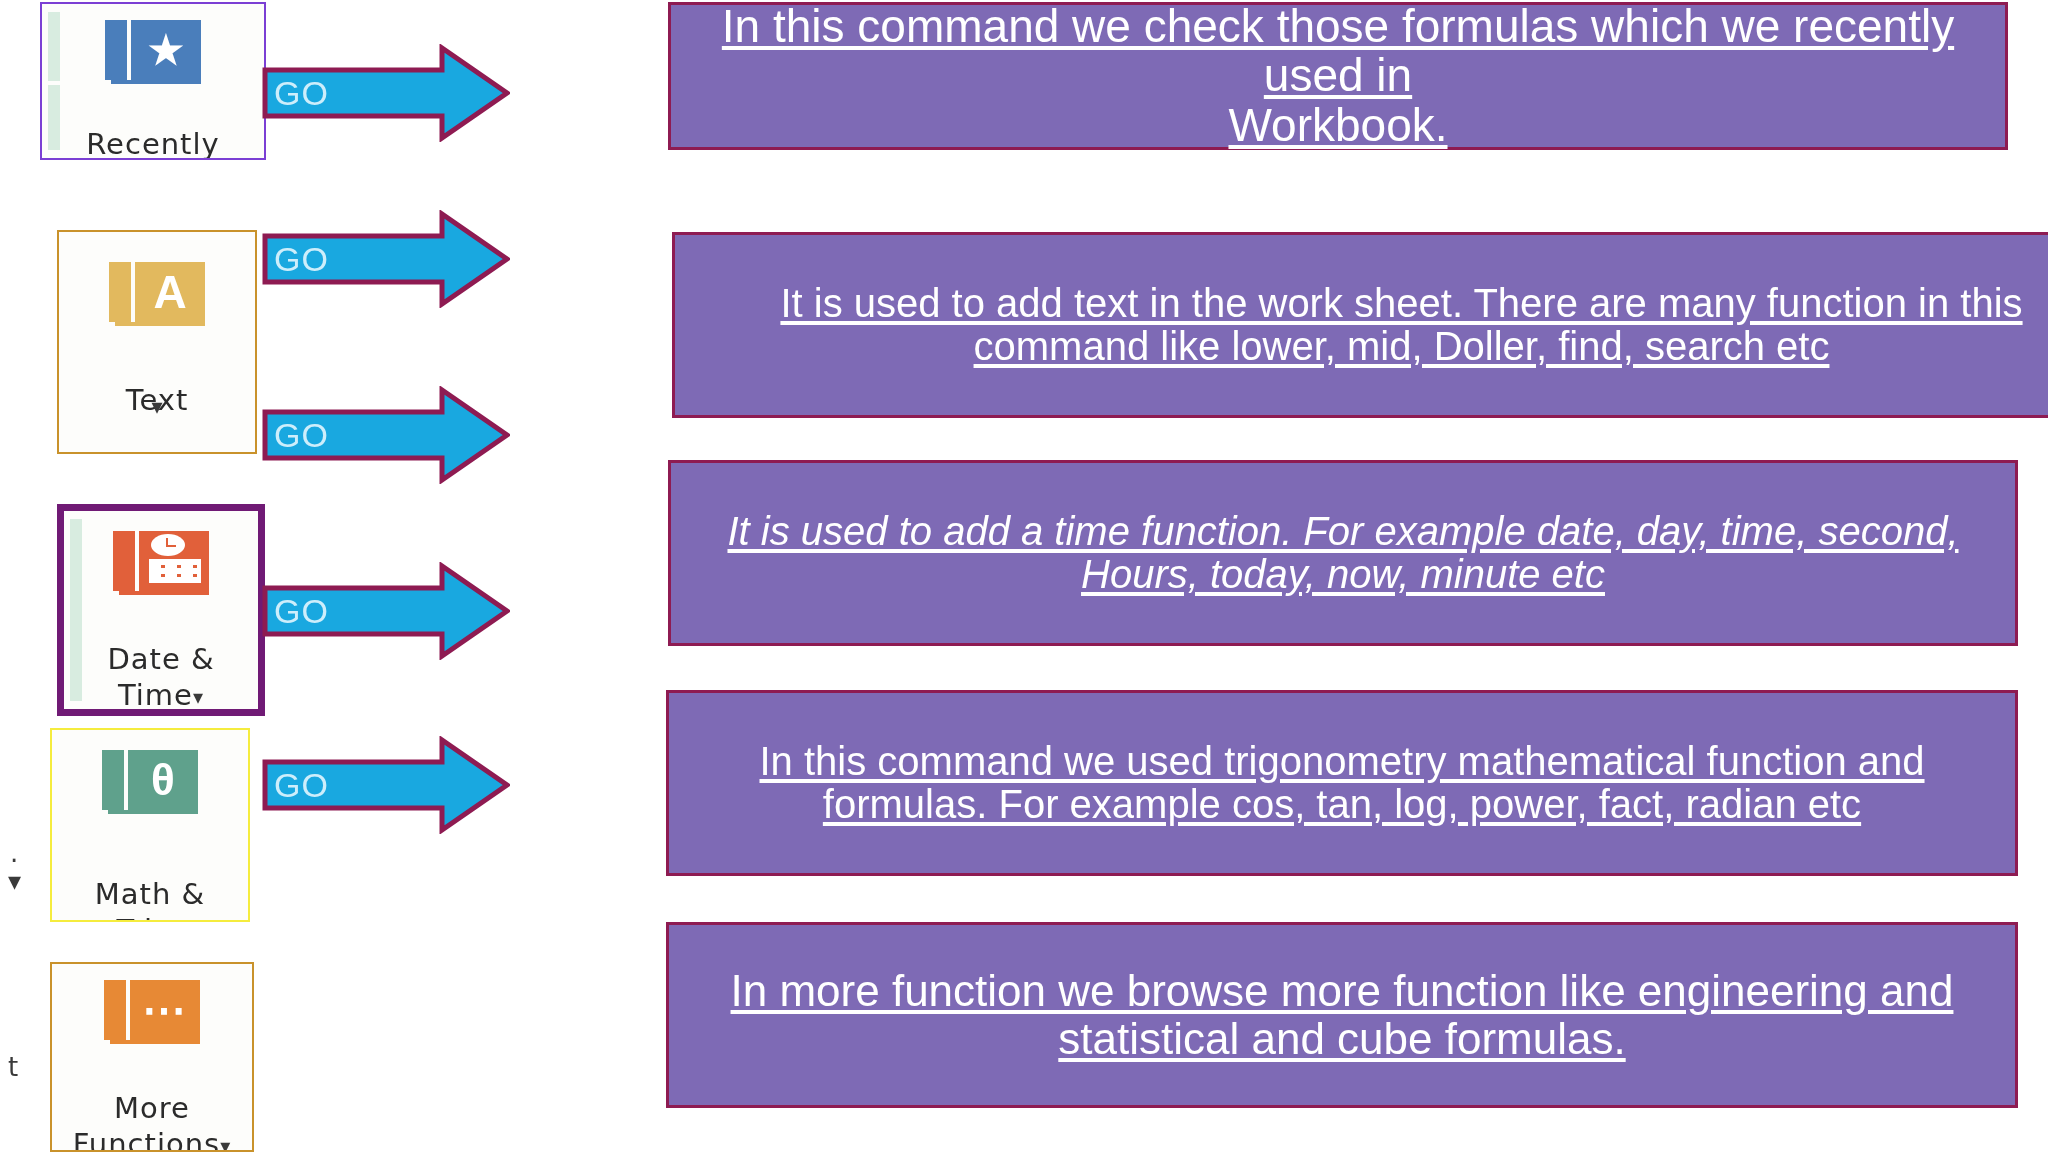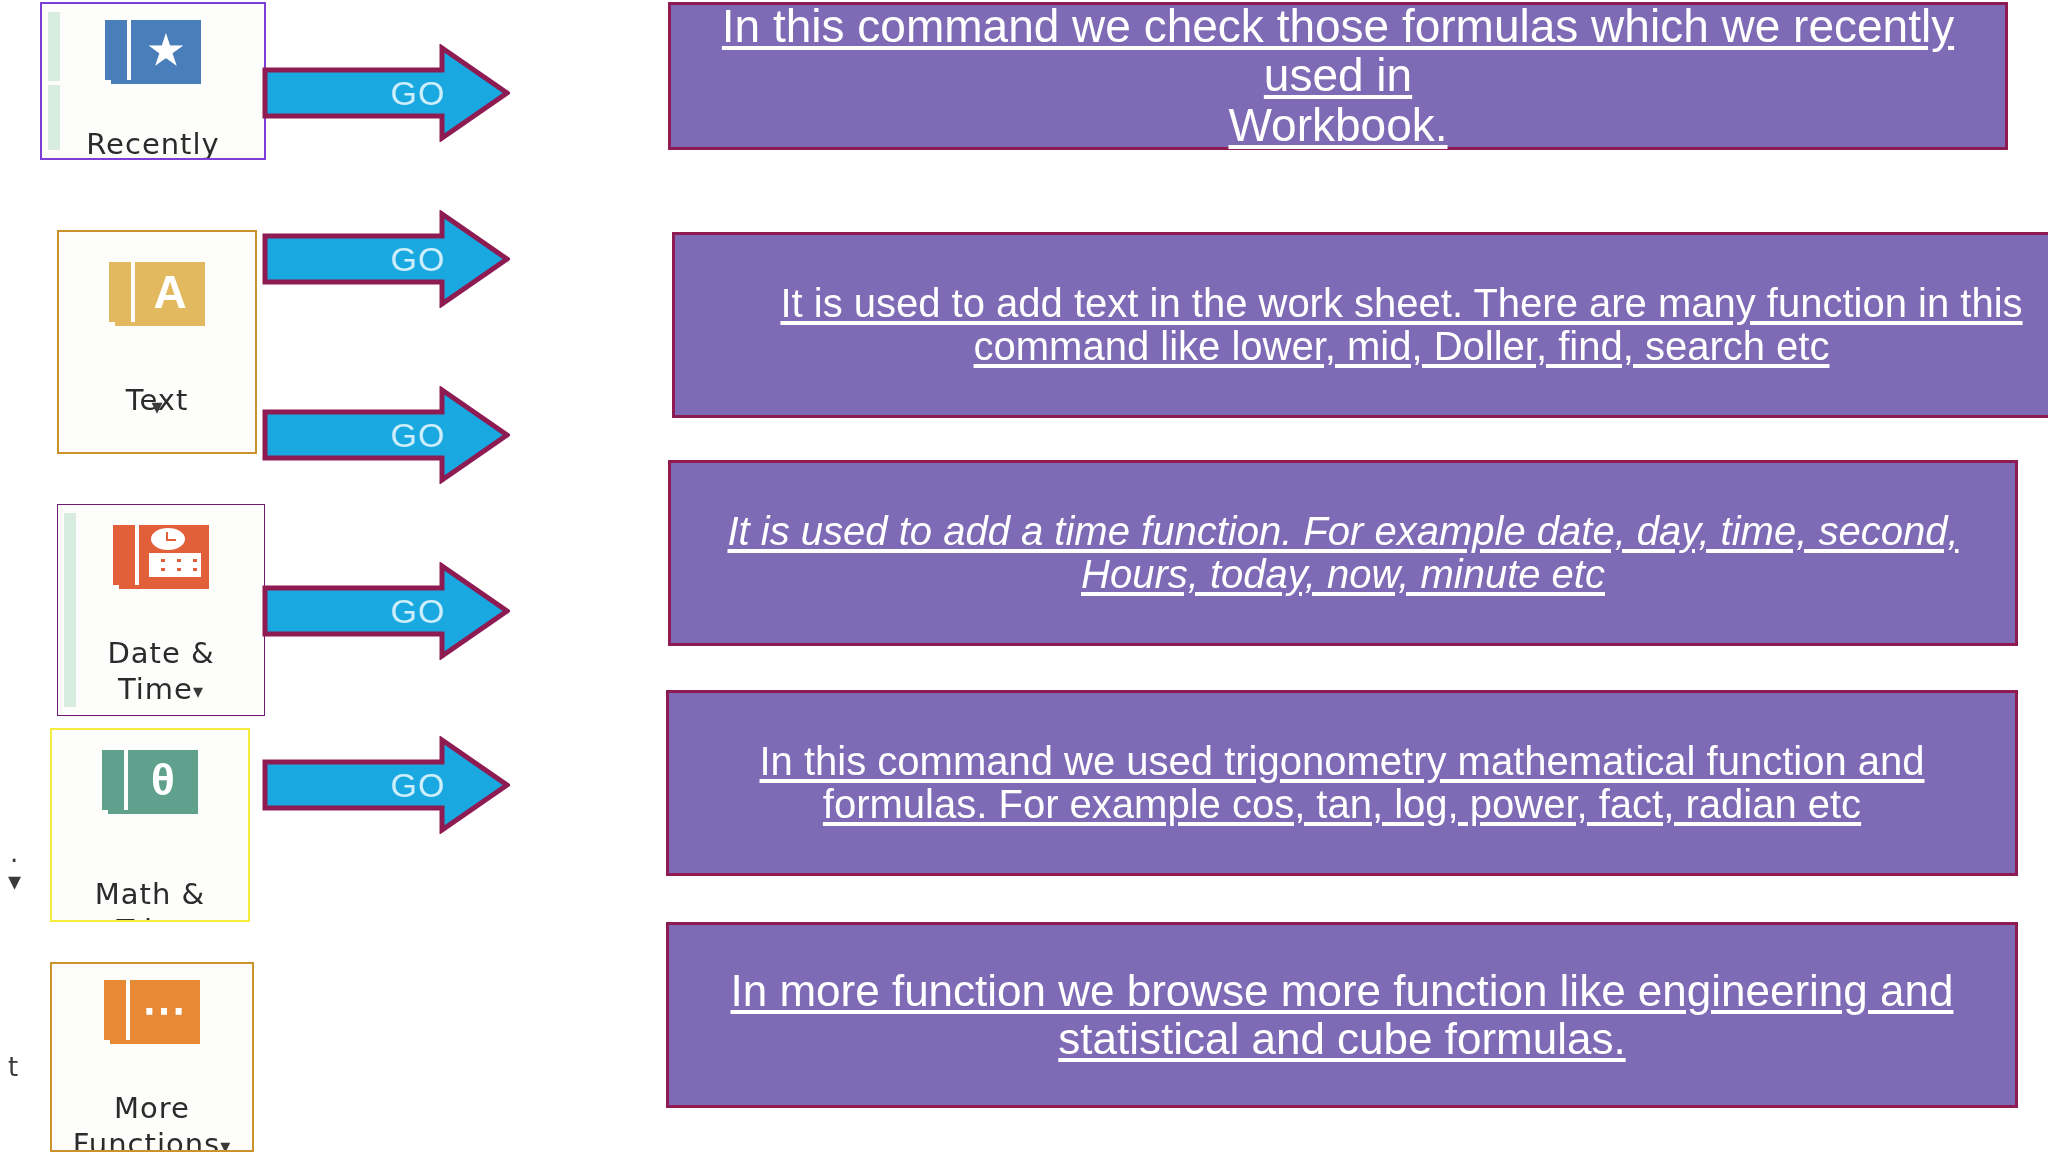--- a/index.html
+++ b/index.html
@@ -112,23 +112,23 @@
   
   .go-arrow {
     position: absolute;
     display: flex;
     align-items: center;
     justify-content: center;
   }
   .go-arrow svg { display: block; }
   .go-arrow .go-text {
     position: absolute;
-    left: 0;
+    left: 12px;
     width: 74%;
-    text-align: right;
+    text-align: left;
     color: #cdeefb;
     font-family: "Liberation Sans", sans-serif;
     font-size: 34px;
     letter-spacing: 1px;
     pointer-events: none;
   }
 
   
   .desc-box {
     position: absolute;
@@ -202,21 +202,21 @@
   <svg width="248" height="98" viewBox="0 0 248 98">
     <polygon points="3,26 180,26 180,4 245,49 180,94 180,72 3,72" fill="#19a8e0" stroke="#8e1b52" stroke-width="5"></polygon>
   </svg>
   <span class="go-text">GO</span>
 </div>
 
 <div class="desc-box" style="left:672px; top:232px; width:1459px; height:186px;">
   <div class="desc-text" style="font-size:40px;">It is used to add text in the work sheet. There are many function in this command like lower, mid, Doller, find, search etc</div>
 </div>
 
-<div class="ribbon-card" style="left:57px; top:504px; width:208px; height:212px; border:1px solid #701a75;">
+<div class="ribbon-card" style="left:57px; top:504px; width:208px; height:212px; border:7px solid #701a75;">
   <div class="leftstrip" style="background:#d8ece0;"></div>
   <div class="icon-wrap" style="top:20px;">
     <div class="bookicon">
       <div class="spine" style="background:#e1603a;"></div>
       <div class="page" style="background:#e1603a; display:block; position:relative;">
         <span style="position:absolute; left:12px; top:3px; width:34px; height:22px; background:#ffffff; border-radius:50%;"></span>
         <span style="position:absolute; left:27px; top:7px; width:2px; height:9px; background:#e1603a;"></span>
         <span style="position:absolute; left:28px; top:14px; width:9px; height:2px; background:#e1603a;"></span>
         <span style="position:absolute; left:10px; top:28px; width:52px; height:24px; background:repeating-linear-gradient(to right,#ffffff 0 12px,#e1603a 12px 16px), repeating-linear-gradient(to bottom,#ffffff 0 6px,#e1603a 6px 9px); background-blend-mode:lighten;"></span>
       </div>

